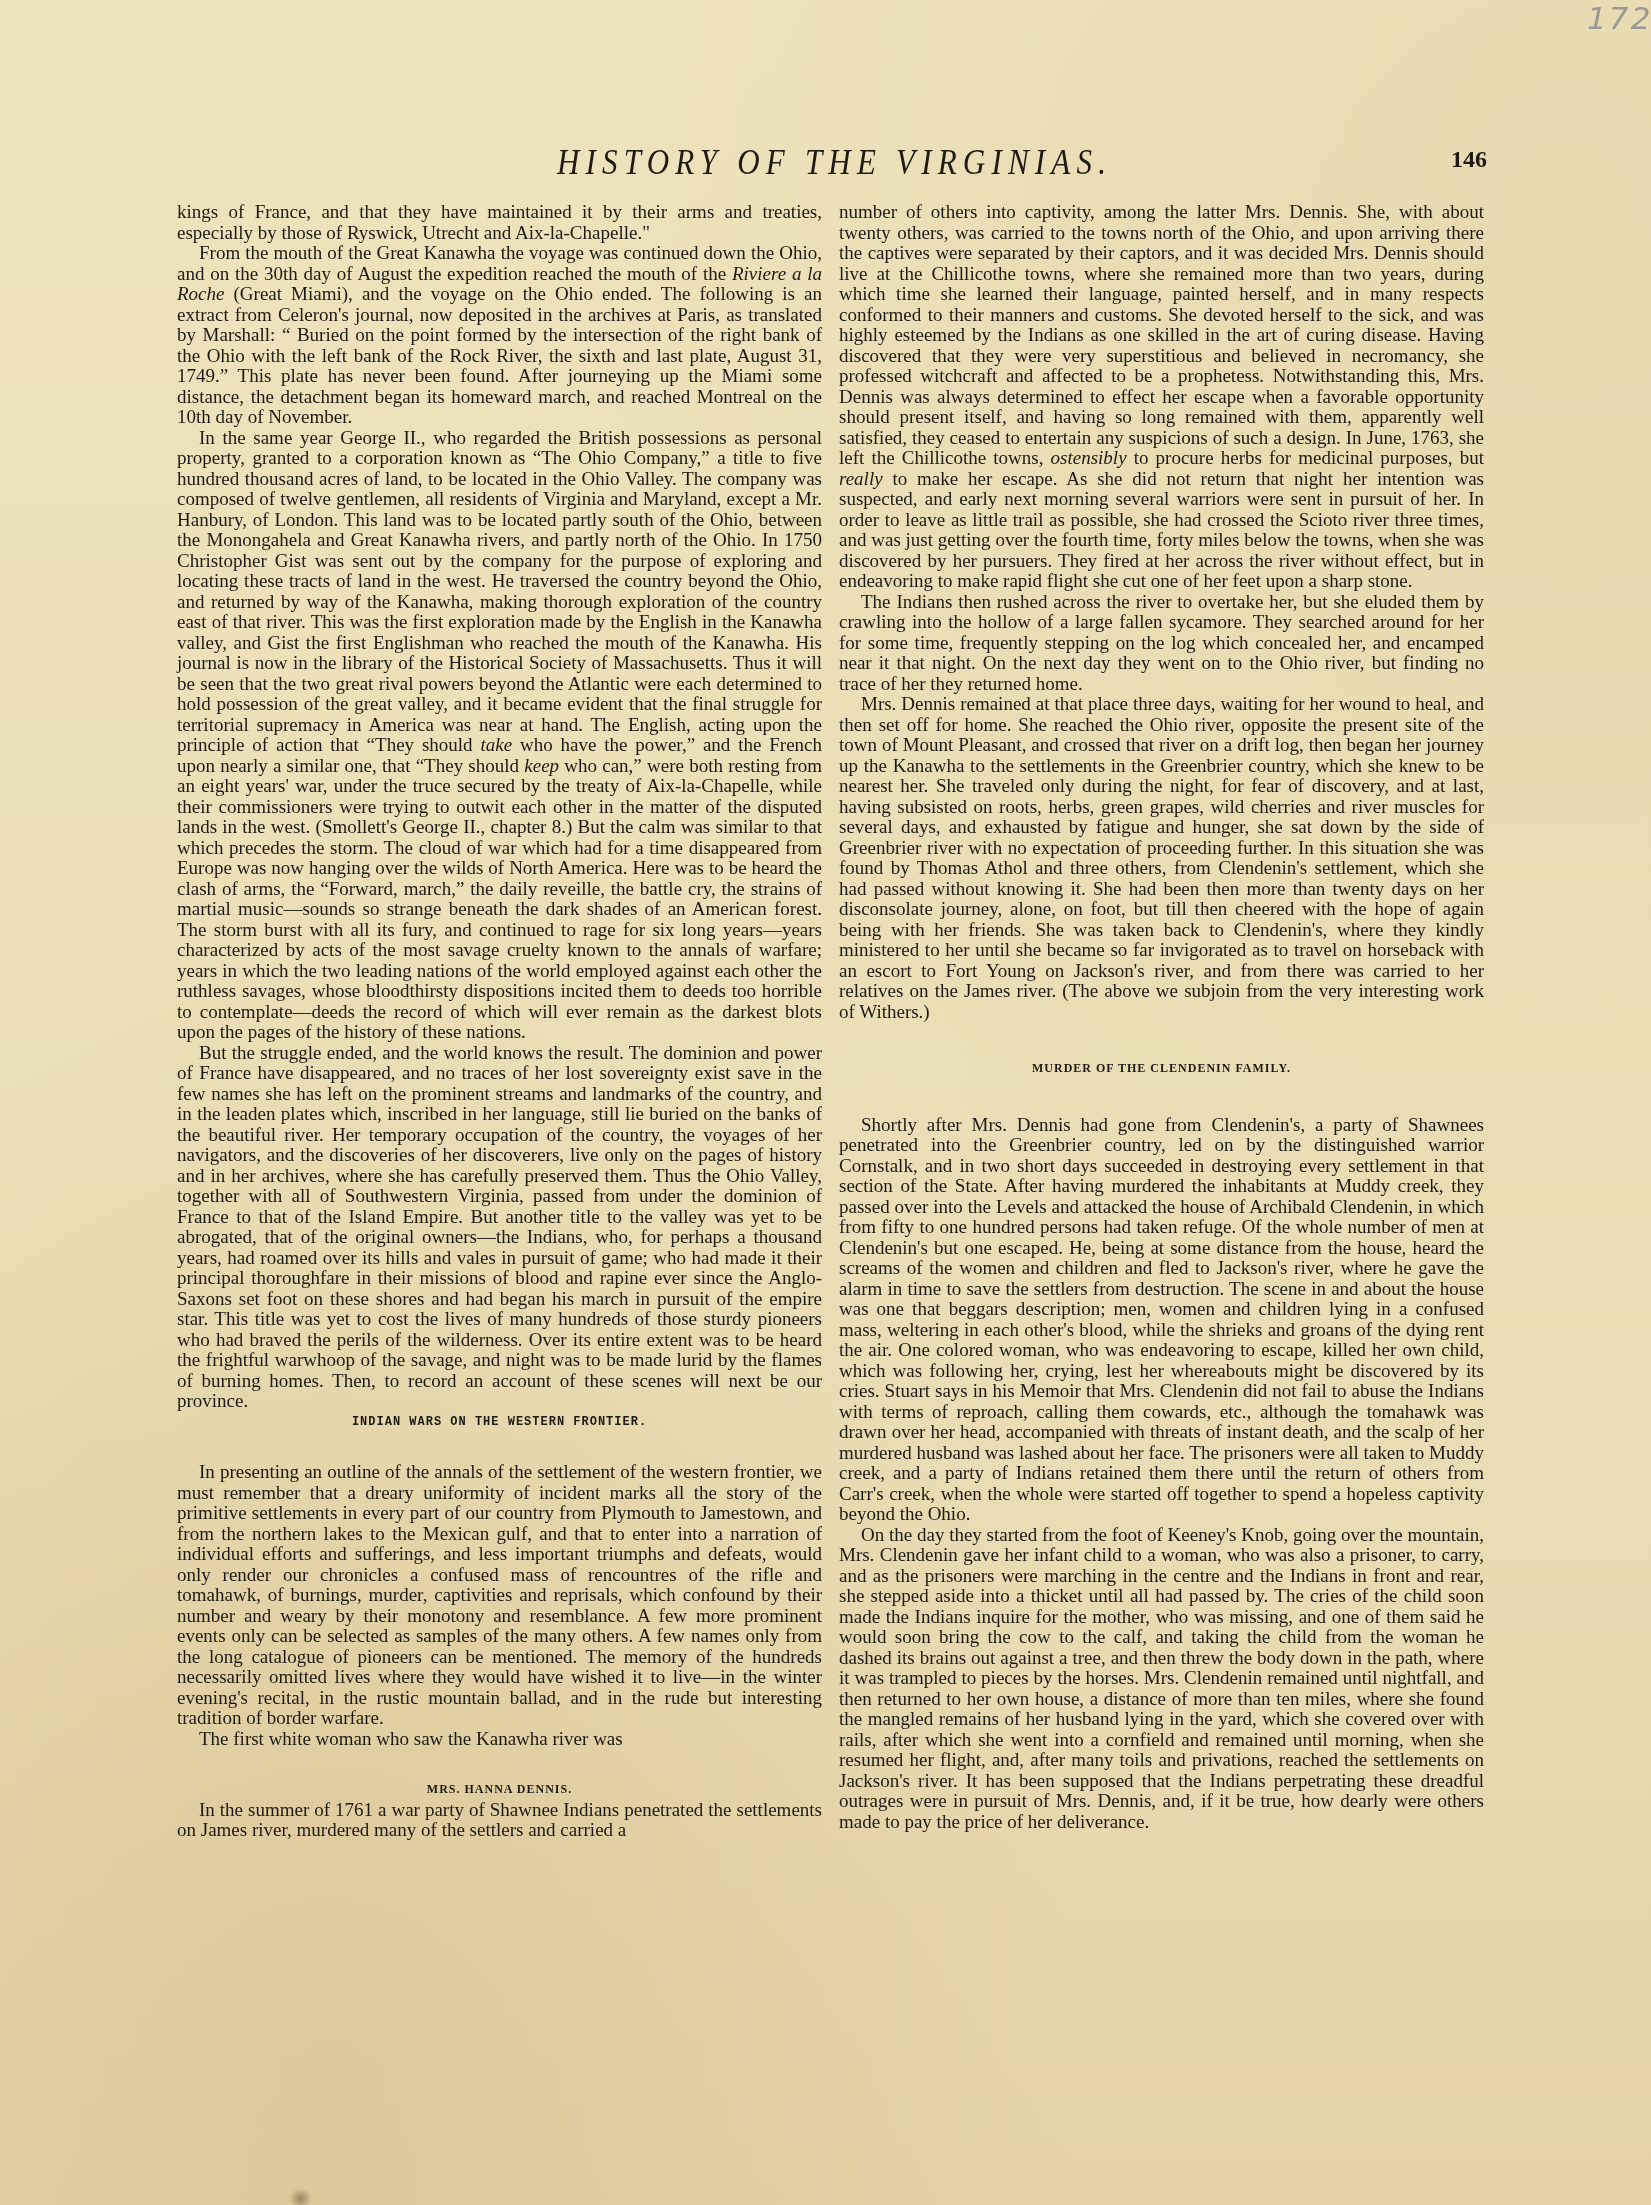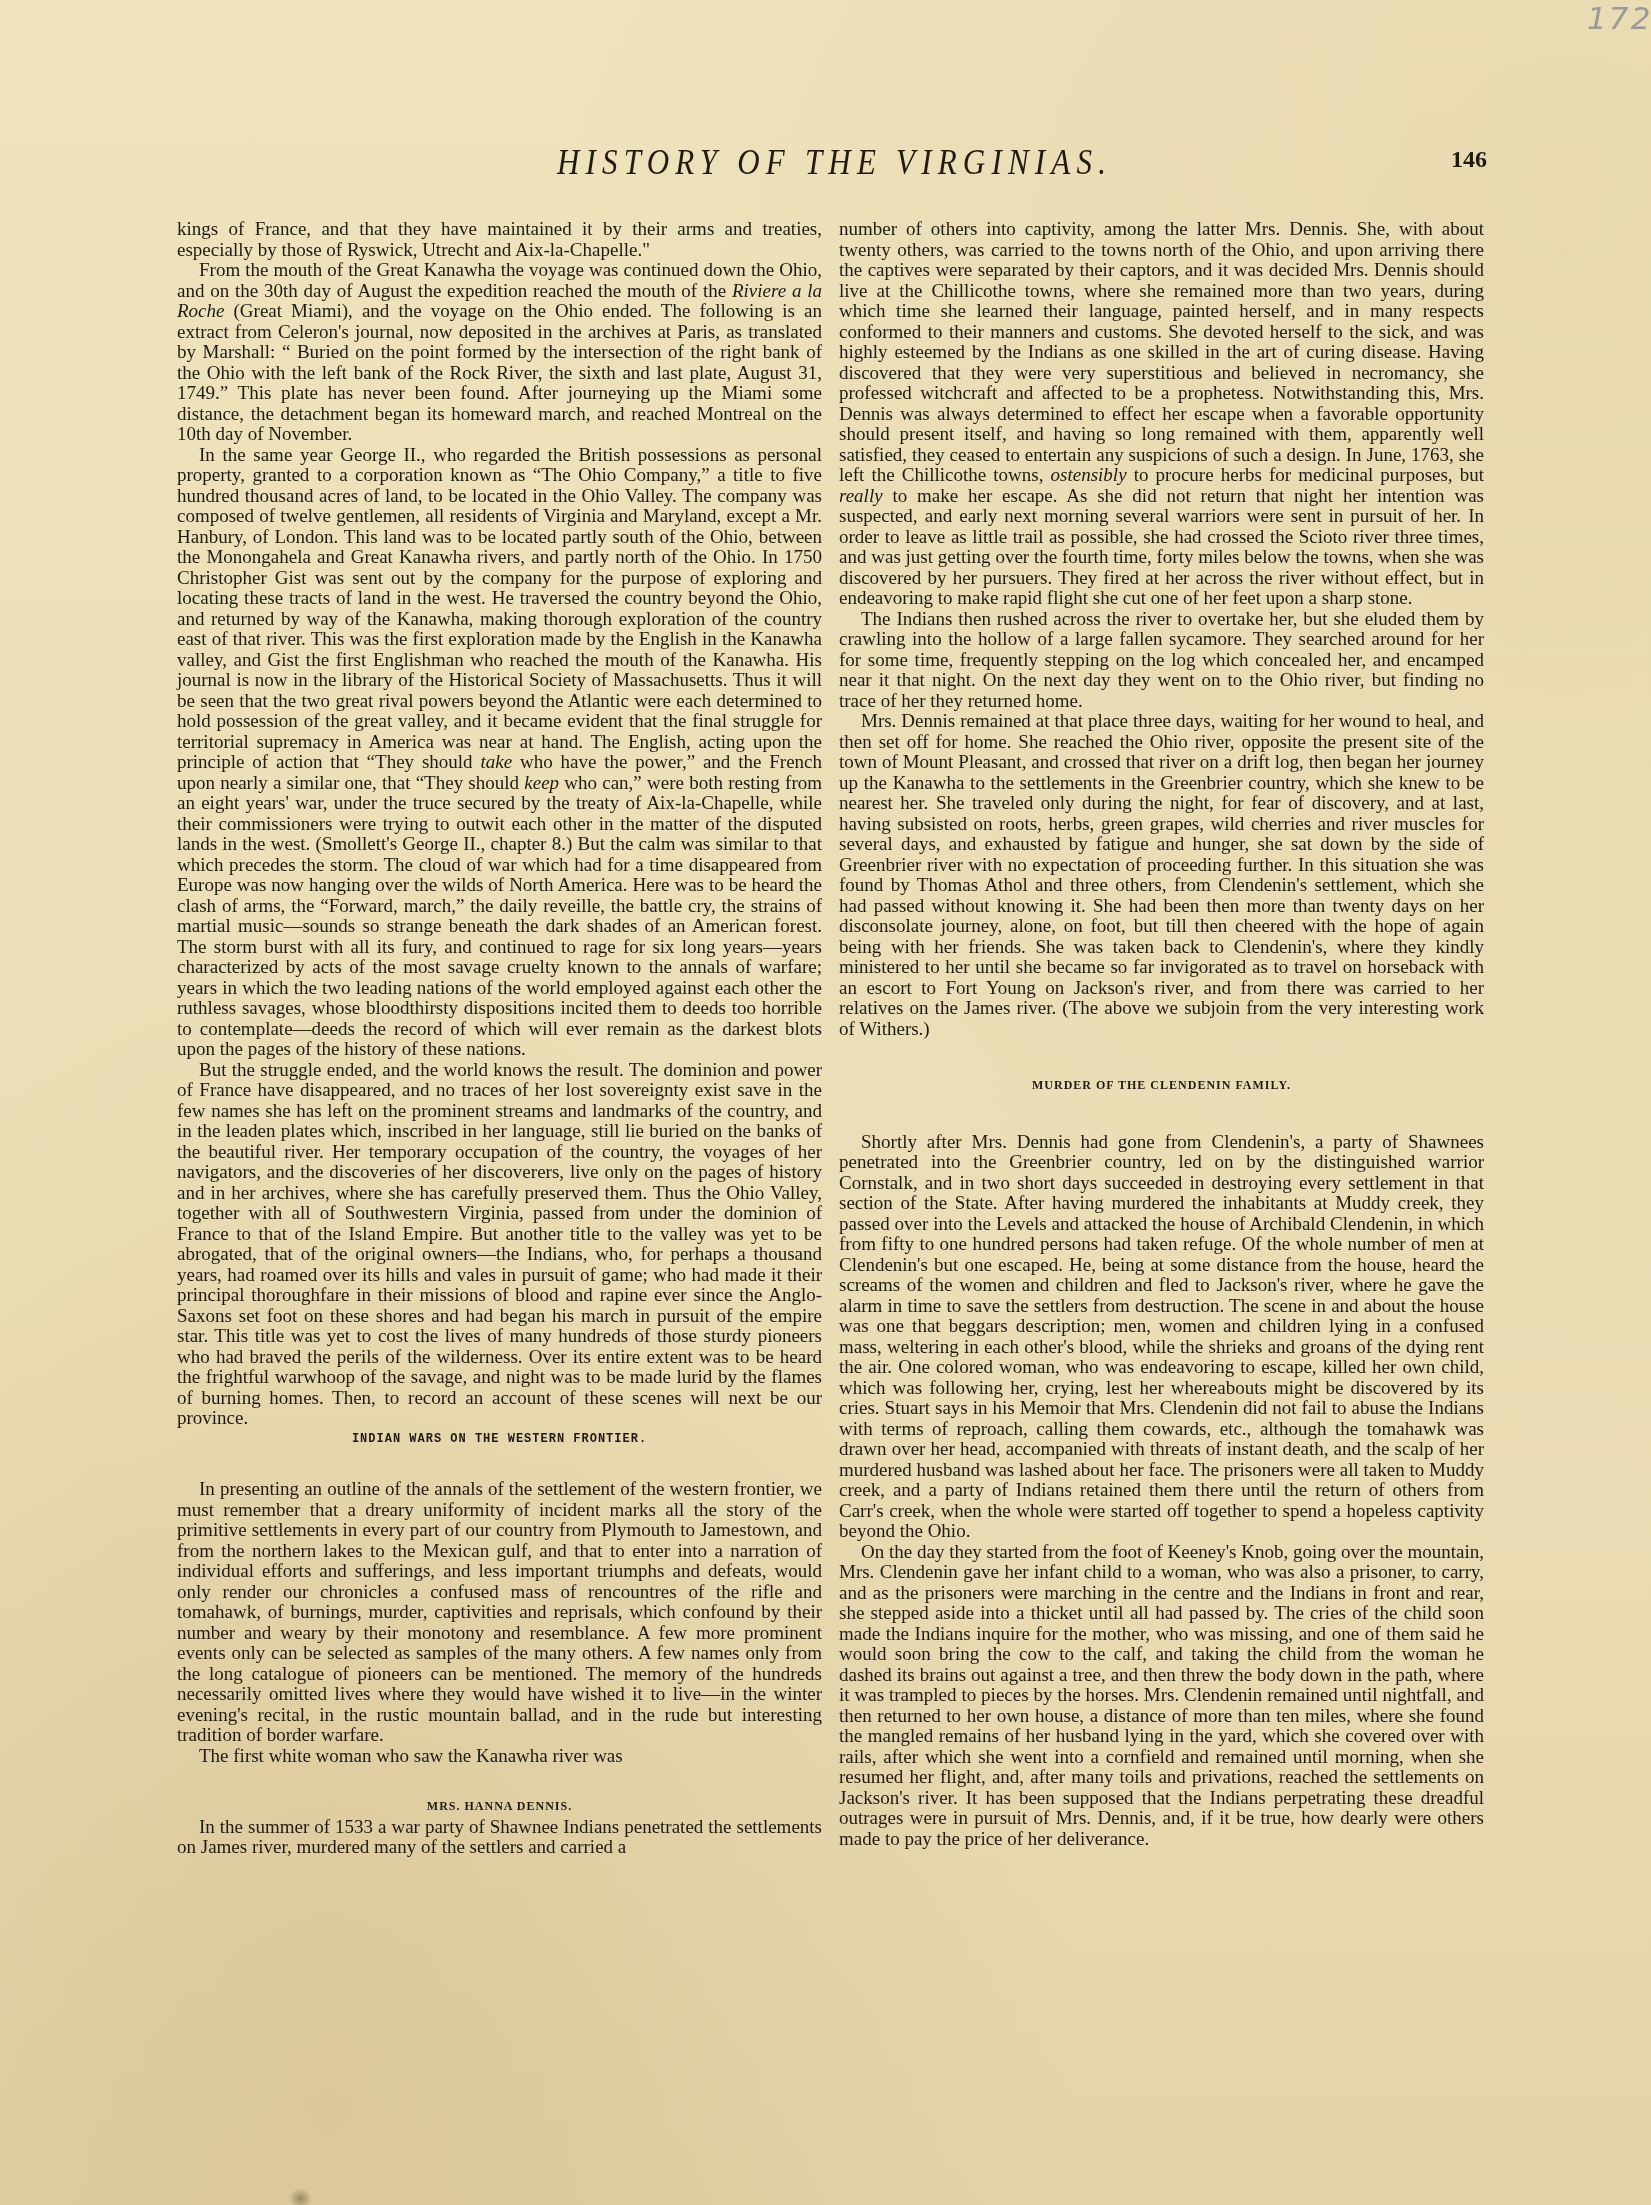--- a/index.html
+++ b/index.html
@@ -46,21 +46,21 @@
     position: absolute;
     top: 146px;
     left: 1451px;
     font-family: "Liberation Serif", serif;
     font-weight: bold;
     font-size: 24px;
     color: #1f1a13;
   }
   .column {
     position: absolute;
-    top: 219px;
+    top: 202px;
     width: 645px;
     font-family: "Liberation Serif", serif;
     font-size: 19px;
     line-height: 20.5px;
     text-align: justify;
     hyphens: auto;
   }
   .col-left { left: 177px; }
   .col-right { left: 839px; }
   .column p {
@@ -106,21 +106,21 @@
 
   <div class="column col-left">
     <p class="no-indent">kings of France, and that they have maintained it by their arms and treaties, especially by those of Ryswick, Utrecht and Aix-la-Chapelle."</p>
     <p><span>From the mouth of the Great Kanawha the voyage was continued down the Ohio, and on the 30th day of August the expedition reached the mouth of the </span><em>Riviere a la Roche</em><span> (Great Miami), and the voyage on the Ohio ended. The following is an extract from Celeron's journal, now deposited in the archives at Paris, as translated by Marshall: “ Buried on the point formed by the intersection of the right bank of the Ohio with the left bank of the Rock River, the sixth and last plate, August 31, 1749.” This plate has never been found. After journeying up the Miami some distance, the detachment began its homeward march, and reached Montreal on the 10th day of November.</span></p>
     <p><span>In the same year George II., who regarded the British possessions as personal property, granted to a corporation known as “The Ohio Company,” a title to five hundred thousand acres of land, to be located in the Ohio Valley. The company was composed of twelve gentlemen, all residents of Virginia and Maryland, except a Mr. Hanbury, of London. This land was to be located partly south of the Ohio, between the Monongahela and Great Kanawha rivers, and partly north of the Ohio. In 1750 Christopher Gist was sent out by the company for the purpose of exploring and locating these tracts of land in the west. He traversed the country beyond the Ohio, and returned by way of the Kanawha, making thorough exploration of the country east of that river. This was the first exploration made by the English in the Kanawha valley, and Gist the first Englishman who reached the mouth of the Kanawha. His journal is now in the library of the Historical Society of Massachusetts. Thus it will be seen that the two great rival powers beyond the Atlantic were each determined to hold possession of the great valley, and it became evident that the final struggle for territorial supremacy in America was near at hand. The English, acting upon the principle of action that “They should </span><em>take</em><span> who have the power,” and the French upon nearly a similar one, that “They should </span><em>keep</em><span> who can,” were both resting from an eight years' war, under the truce secured by the treaty of Aix-la-Chapelle, while their commissioners were trying to outwit each other in the matter of the disputed lands in the west. (Smollett's George II., chapter 8.) But the calm was similar to that which precedes the storm. The cloud of war which had for a time disappeared from Europe was now hanging over the wilds of North America. Here was to be heard the clash of arms, the “Forward, march,” the daily reveille, the battle cry, the strains of martial music—sounds so strange beneath the dark shades of an American forest. The storm burst with all its fury, and continued to rage for six long years—years characterized by acts of the most savage cruelty known to the annals of warfare; years in which the two leading nations of the world employed against each other the ruthless savages, whose bloodthirsty dispositions incited them to deeds too horrible to contemplate—deeds the record of which will ever remain as the darkest blots upon the pages of the history of these nations.</span></p>
     <p>But the struggle ended, and the world knows the result. The dominion and power of France have disappeared, and no traces of her lost sovereignty exist save in the few names she has left on the prominent streams and landmarks of the country, and in the leaden plates which, inscribed in her language, still lie buried on the banks of the beautiful river. Her temporary occupation of the country, the voyages of her navigators, and the discoveries of her discoverers, live only on the pages of history and in her archives, where she has carefully preserved them. Thus the Ohio Valley, together with all of Southwestern Virginia, passed from under the dominion of France to that of the Island Empire. But another title to the valley was yet to be abrogated, that of the original owners—the Indians, who, for perhaps a thousand years, had roamed over its hills and vales in pursuit of game; who had made it their principal thoroughfare in their missions of blood and rapine ever since the Anglo-Saxons set foot on these shores and had began his march in pursuit of the empire star. This title was yet to cost the lives of many hundreds of those sturdy pioneers who had braved the perils of the wilderness. Over its entire extent was to be heard the frightful warwhoop of the savage, and night was to be made lurid by the flames of burning homes. Then, to record an account of these scenes will next be our province.</p>
     <h3 class="section-heading heading-indian-wars">INDIAN WARS ON THE WESTERN FRONTIER.</h3>
     <p>In presenting an outline of the annals of the settlement of the western frontier, we must remember that a dreary uniformity of incident marks all the story of the primitive settlements in every part of our country from Plymouth to Jamestown, and from the northern lakes to the Mexican gulf, and that to enter into a narration of individual efforts and sufferings, and less important triumphs and defeats, would only render our chronicles a confused mass of rencountres of the rifle and tomahawk, of burnings, murder, captivities and reprisals, which confound by their number and weary by their monotony and resemblance. A few more prominent events only can be selected as samples of the many others. A few names only from the long catalogue of pioneers can be mentioned. The memory of the hundreds necessarily omitted lives where they would have wished it to live—in the winter evening's recital, in the rustic mountain ballad, and in the rude but interesting tradition of border warfare.</p>
     <p class="last-line-short">The first white woman who saw the Kanawha river was</p>
     <h3 class="section-heading heading-hanna-dennis">MRS. HANNA DENNIS.</h3>
-    <p>In the summer of 1533 a war party of Shawnee Indians penetrated the settlements on James river, murdered many of the settlers and carried a</p>
+    <p>In the summer of 1761 a war party of Shawnee Indians penetrated the settlements on James river, murdered many of the settlers and carried a</p>
   </div>
 
   <div class="column col-right">
     <p class="no-indent"><span>number of others into captivity, among the latter Mrs. Dennis. She, with about twenty others, was carried to the towns north of the Ohio, and upon arriving there the captives were separated by their captors, and it was decided Mrs. Dennis should live at the Chillicothe towns, where she remained more than two years, during which time she learned their language, painted herself, and in many respects conformed to their manners and customs. She devoted herself to the sick, and was highly esteemed by the Indians as one skilled in the art of curing disease. Having discovered that they were very superstitious and believed in necromancy, she professed witchcraft and affected to be a prophetess. Notwithstanding this, Mrs. Dennis was always determined to effect her escape when a favorable opportunity should present itself, and having so long remained with them, apparently well satisfied, they ceased to entertain any suspicions of such a design. In June, 1763, she left the Chillicothe towns, </span><em>ostensibly</em><span> to procure herbs for medicinal purposes, but </span><em>really</em><span> to make her escape. As she did not return that night her intention was suspected, and early next morning several warriors were sent in pursuit of her. In order to leave as little trail as possible, she had crossed the Scioto river three times, and was just getting over the fourth time, forty miles below the towns, when she was discovered by her pursuers. They fired at her across the river without effect, but in endeavoring to make rapid flight she cut one of her feet upon a sharp stone.</span></p>
     <p>The Indians then rushed across the river to overtake her, but she eluded them by crawling into the hollow of a large fallen sycamore. They searched around for her for some time, frequently stepping on the log which concealed her, and encamped near it that night. On the next day they went on to the Ohio river, but finding no trace of her they returned home.</p>
     <p>Mrs. Dennis remained at that place three days, waiting for her wound to heal, and then set off for home. She reached the Ohio river, opposite the present site of the town of Mount Pleasant, and crossed that river on a drift log, then began her journey up the Kanawha to the settlements in the Greenbrier country, which she knew to be nearest her. She traveled only during the night, for fear of discovery, and at last, having subsisted on roots, herbs, green grapes, wild cherries and river muscles for several days, and exhausted by fatigue and hunger, she sat down by the side of Greenbrier river with no expectation of proceeding further. In this situation she was found by Thomas Athol and three others, from Clendenin's settlement, which she had passed without knowing it. She had been then more than twenty days on her disconsolate journey, alone, on foot, but till then cheered with the hope of again being with her friends. She was taken back to Clendenin's, where they kindly ministered to her until she became so far invigorated as to travel on horseback with an escort to Fort Young on Jackson's river, and from there was carried to her relatives on the James river. (The above we subjoin from the very interesting work of Withers.)</p>
     <h3 class="section-heading heading-clendenin">MURDER OF THE CLENDENIN FAMILY.</h3>
     <p>Shortly after Mrs. Dennis had gone from Clendenin's, a party of Shawnees penetrated into the Greenbrier country, led on by the distinguished warrior Cornstalk, and in two short days succeeded in destroying every settlement in that section of the State. After having murdered the inhabitants at Muddy creek, they passed over into the Levels and attacked the house of Archibald Clendenin, in which from fifty to one hundred persons had taken refuge. Of the whole number of men at Clendenin's but one escaped. He, being at some distance from the house, heard the screams of the women and children and fled to Jackson's river, where he gave the alarm in time to save the settlers from destruction. The scene in and about the house was one that beggars description; men, women and children lying in a confused mass, weltering in each other's blood, while the shrieks and groans of the dying rent the air. One colored woman, who was endeavoring to escape, killed her own child, which was following her, crying, lest her whereabouts might be discovered by its cries. Stuart says in his Memoir that Mrs. Clendenin did not fail to abuse the Indians with terms of reproach, calling them cowards, etc., although the tomahawk was drawn over her head, accompanied with threats of instant death, and the scalp of her murdered husband was lashed about her face. The prisoners were all taken to Muddy creek, and a party of Indians retained them there until the return of others from Carr's creek, when the whole were started off together to spend a hopeless captivity beyond the Ohio.</p>
     <p>On the day they started from the foot of Keeney's Knob, going over the mountain, Mrs. Clendenin gave her infant child to a woman, who was also a prisoner, to carry, and as the prisoners were marching in the centre and the Indians in front and rear, she stepped aside into a thicket until all had passed by. The cries of the child soon made the Indians inquire for the mother, who was missing, and one of them said he would soon bring the cow to the calf, and taking the child from the woman he dashed its brains out against a tree, and then threw the body down in the path, where it was trampled to pieces by the horses. Mrs. Clendenin remained until nightfall, and then returned to her own house, a distance of more than ten miles, where she found the mangled remains of her husband lying in the yard, which she covered over with rails, after which she went into a cornfield and remained until morning, when she resumed her flight, and, after many toils and privations, reached the settlements on Jackson's river. It has been supposed that the Indians perpetrating these dreadful outrages were in pursuit of Mrs. Dennis, and, if it be true, how dearly were others made to pay the price of her deliverance.</p>
   </div>

